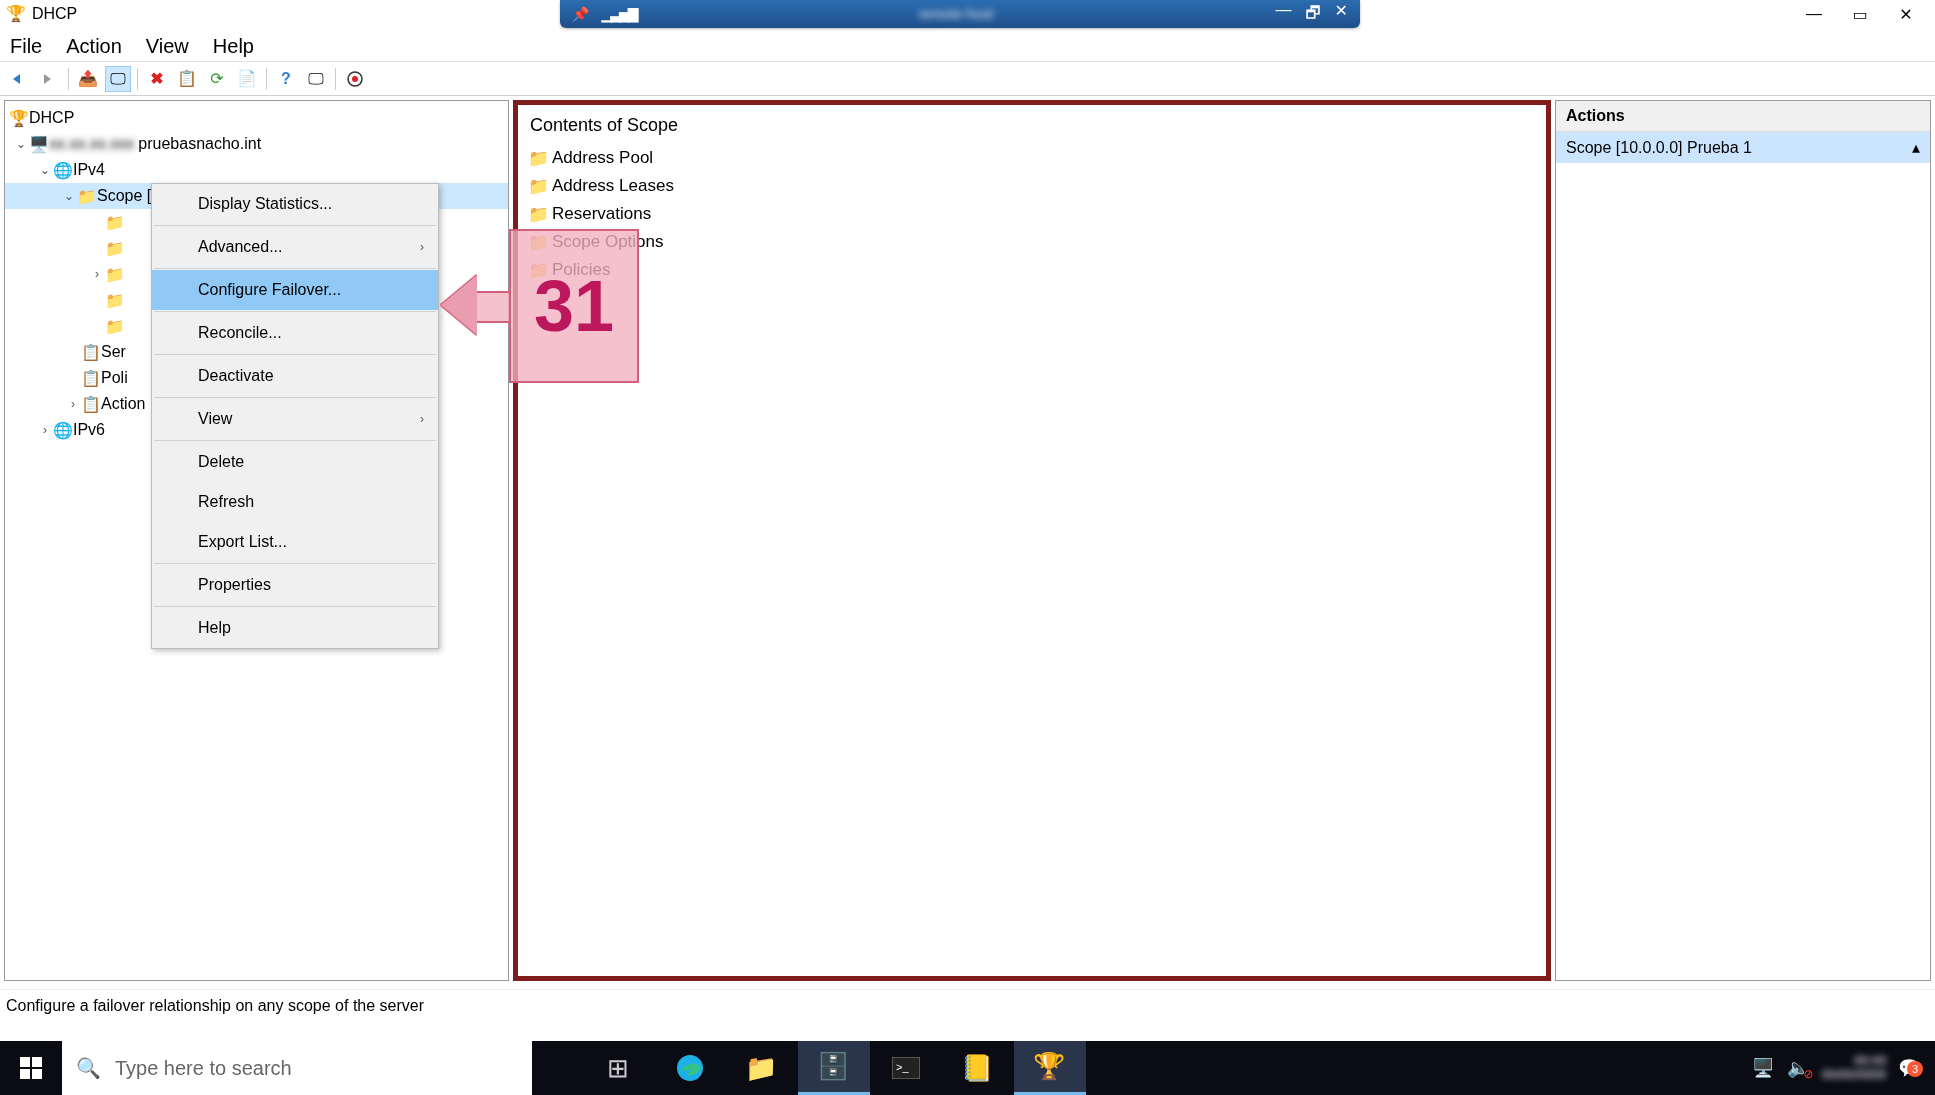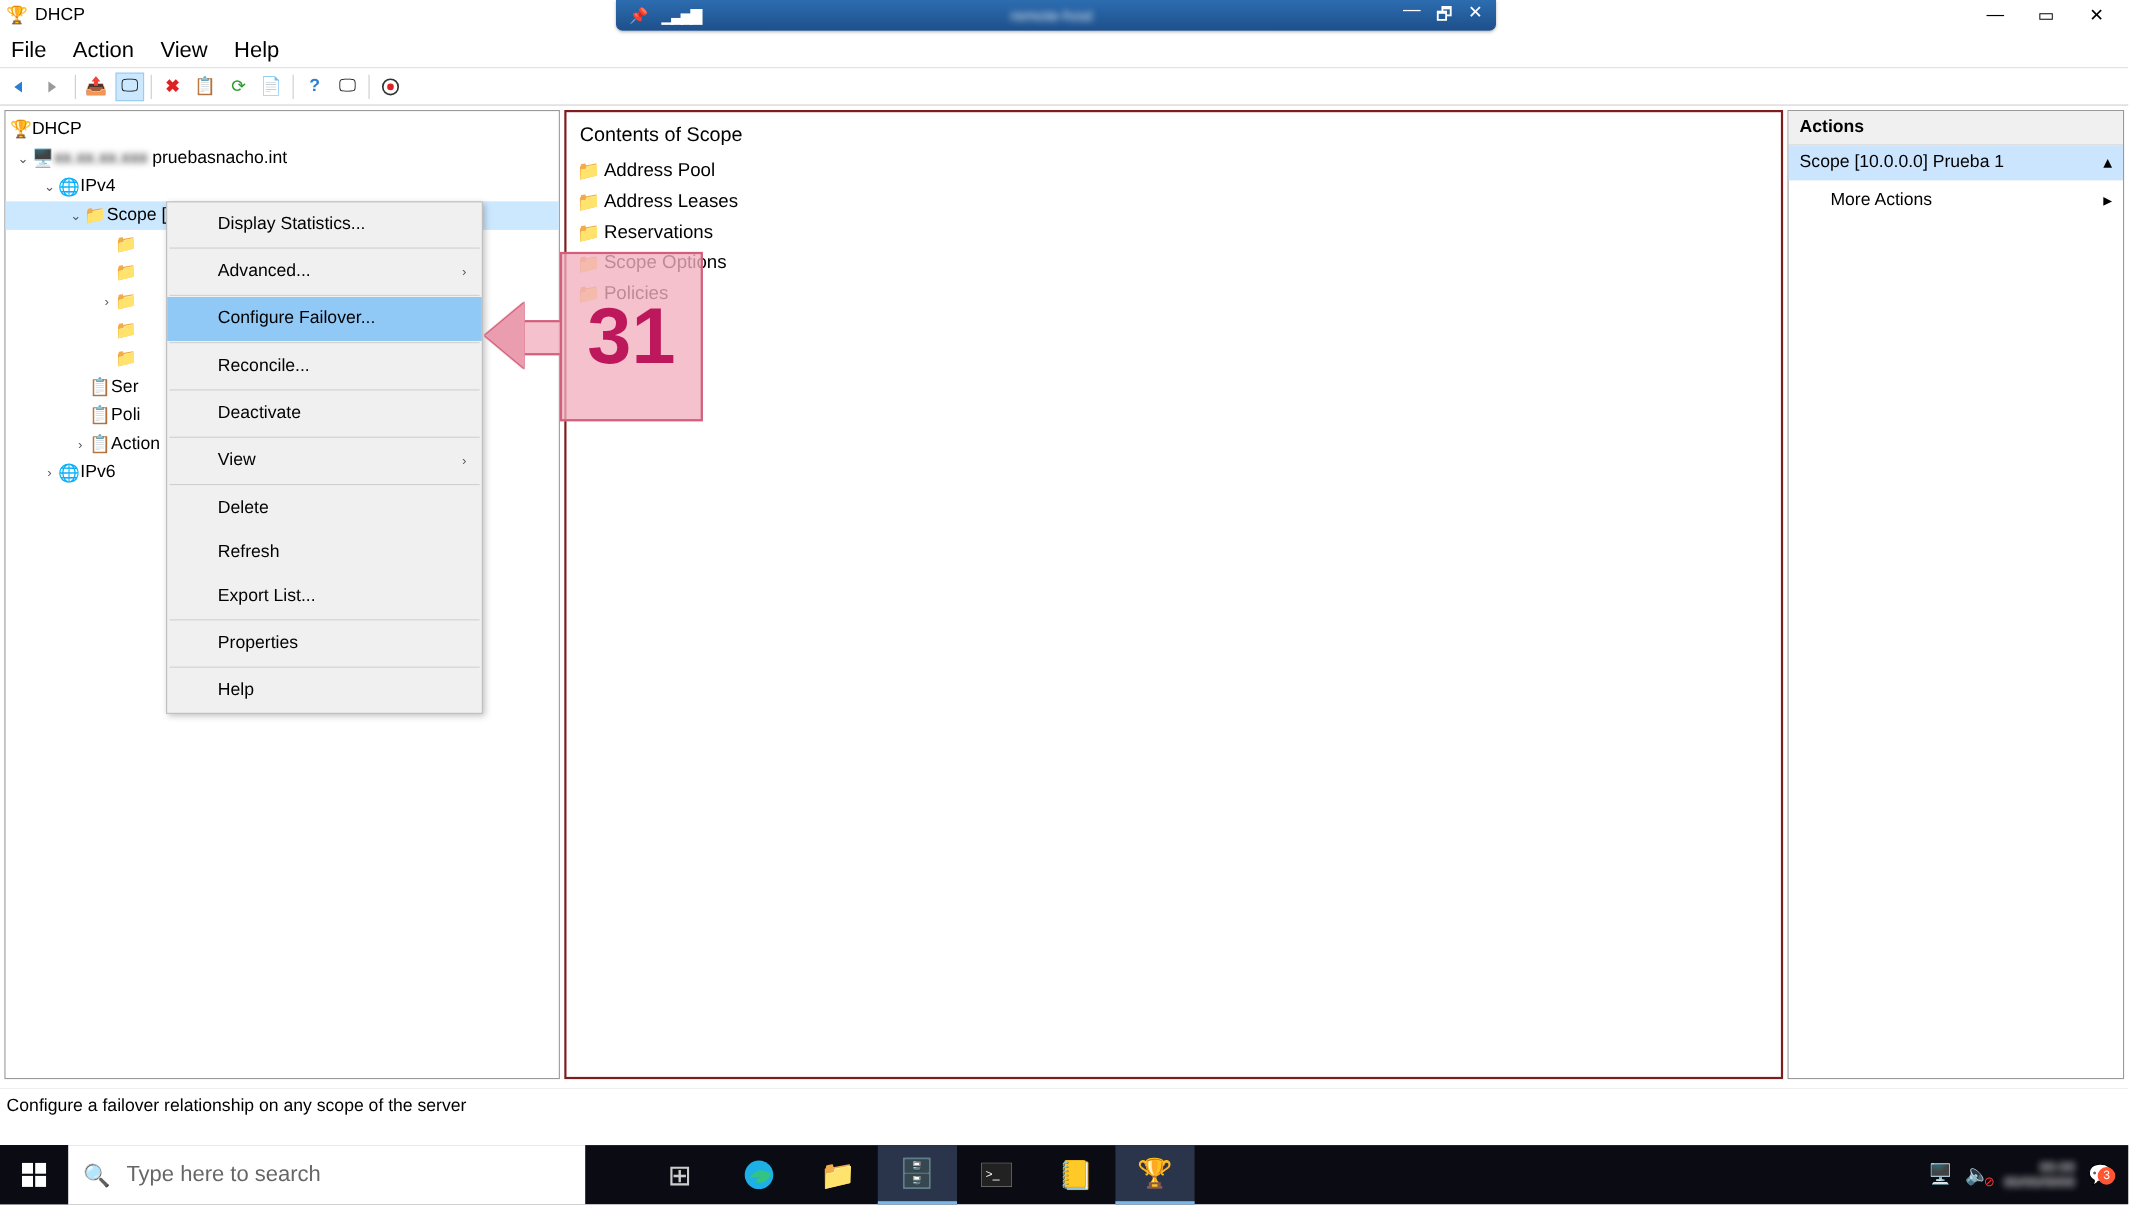--- a/index.html
+++ b/index.html
@@ -26,22 +26,22 @@
 
   
   .toolbar { position: absolute; top: 62px; left: 0; right: 0; height: 34px; display: flex; align-items: center; padding: 0 6px; gap: 4px; border-bottom: 1px solid #d0d0d0; }
   .toolbar .tbtn { width: 26px; height: 26px; display: flex; align-items: center; justify-content: center; font-size: 16px; border: 1px solid transparent; }
   .toolbar .tbtn.sel { background: #cce8ff; border: 1px solid #99ccef; }
   .toolbar .sep { width: 1px; height: 22px; background: #ccc; margin: 0 2px; }
 
   
   .workspace { position: absolute; top: 96px; left: 0; right: 0; bottom: 110px; display: flex; }
   .tree-pane { width: 505px; border: 1px solid #999; margin: 4px 2px 4px 4px; background: #fff; position: relative; padding: 4px 0; overflow: visible; }
-  .content-pane { flex: 1; border: 2px solid #7f1d1d; margin: 4px 2px; background: #fff; padding: 6px 10px; position: relative; }
-  .actions-pane { width: 306px; border: 1px solid #999; margin: 4px 4px 4px 2px; background: #fff; }
+  .content-pane { flex: 1; border: 5px solid #7f1d1d; margin: 4px 2px; background: #fff; padding: 6px 10px; position: relative; }
+  .actions-pane { width: 376px; border: 1px solid #999; margin: 4px 4px 4px 2px; background: #fff; }
 
   
   .tree-row { display: flex; align-items: center; height: 26px; font-size: 16px; white-space: nowrap; }
   .tree-row .expander { width: 16px; text-align: center; font-size: 12px; color: #555; }
   .tree-row .icon { width: 20px; text-align: center; }
   .tree-row.sel { background: #cce8ff; }
   .blurred { filter: blur(3px); display: inline-block; margin-right: 4px; }
 
   
   .context-menu { position: absolute; top: 82px; left: 146px; width: 288px; background: #f0f0f0; border: 1px solid #bcbcbc; box-shadow: 2px 2px 6px rgba(0,0,0,0.25); z-index: 20; }
@@ -269,24 +269,20 @@
         <span>Policies</span>
       </div>
   </div>
 
   <div class="actions-pane">
     <div class="actions-title">Actions</div>
     <div class="actions-scope">
       <span>Scope [10.0.0.0] Prueba 1</span>
       <span>▴</span>
     </div>
-    <div class="actions-more">
-      <span>More Actions</span>
-      <span>▸</span>
-    </div>
   </div>
 </div>
 
 <div class="statusbar">
   <span>Configure a failover relationship on any scope of the server</span>
 </div>
 
 <div class="taskbar">
   <div class="start-btn">
     <svg width="22" height="22">

